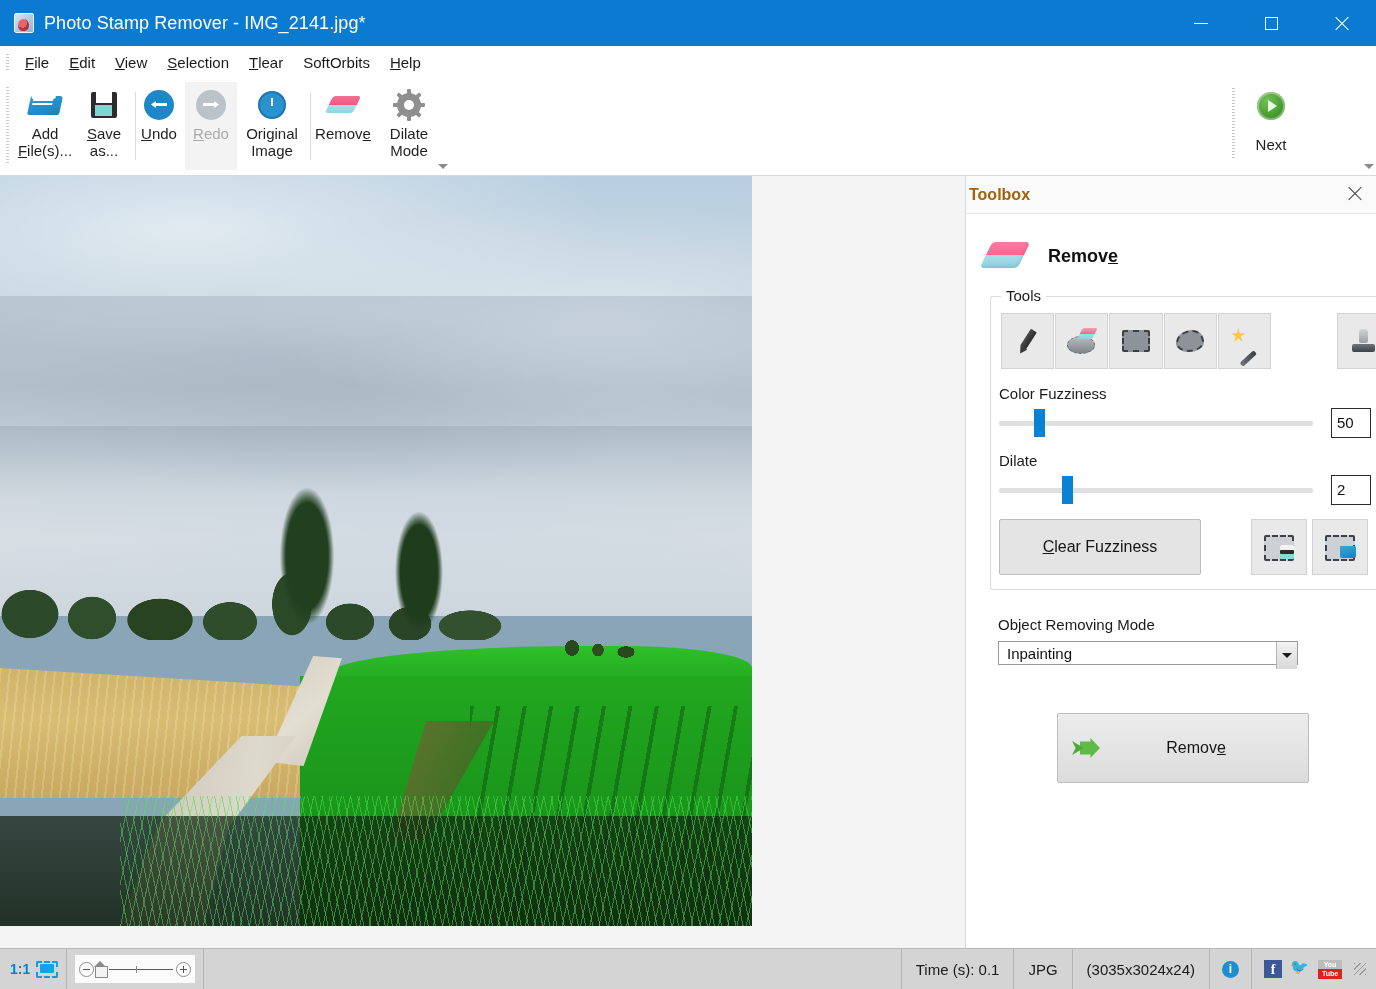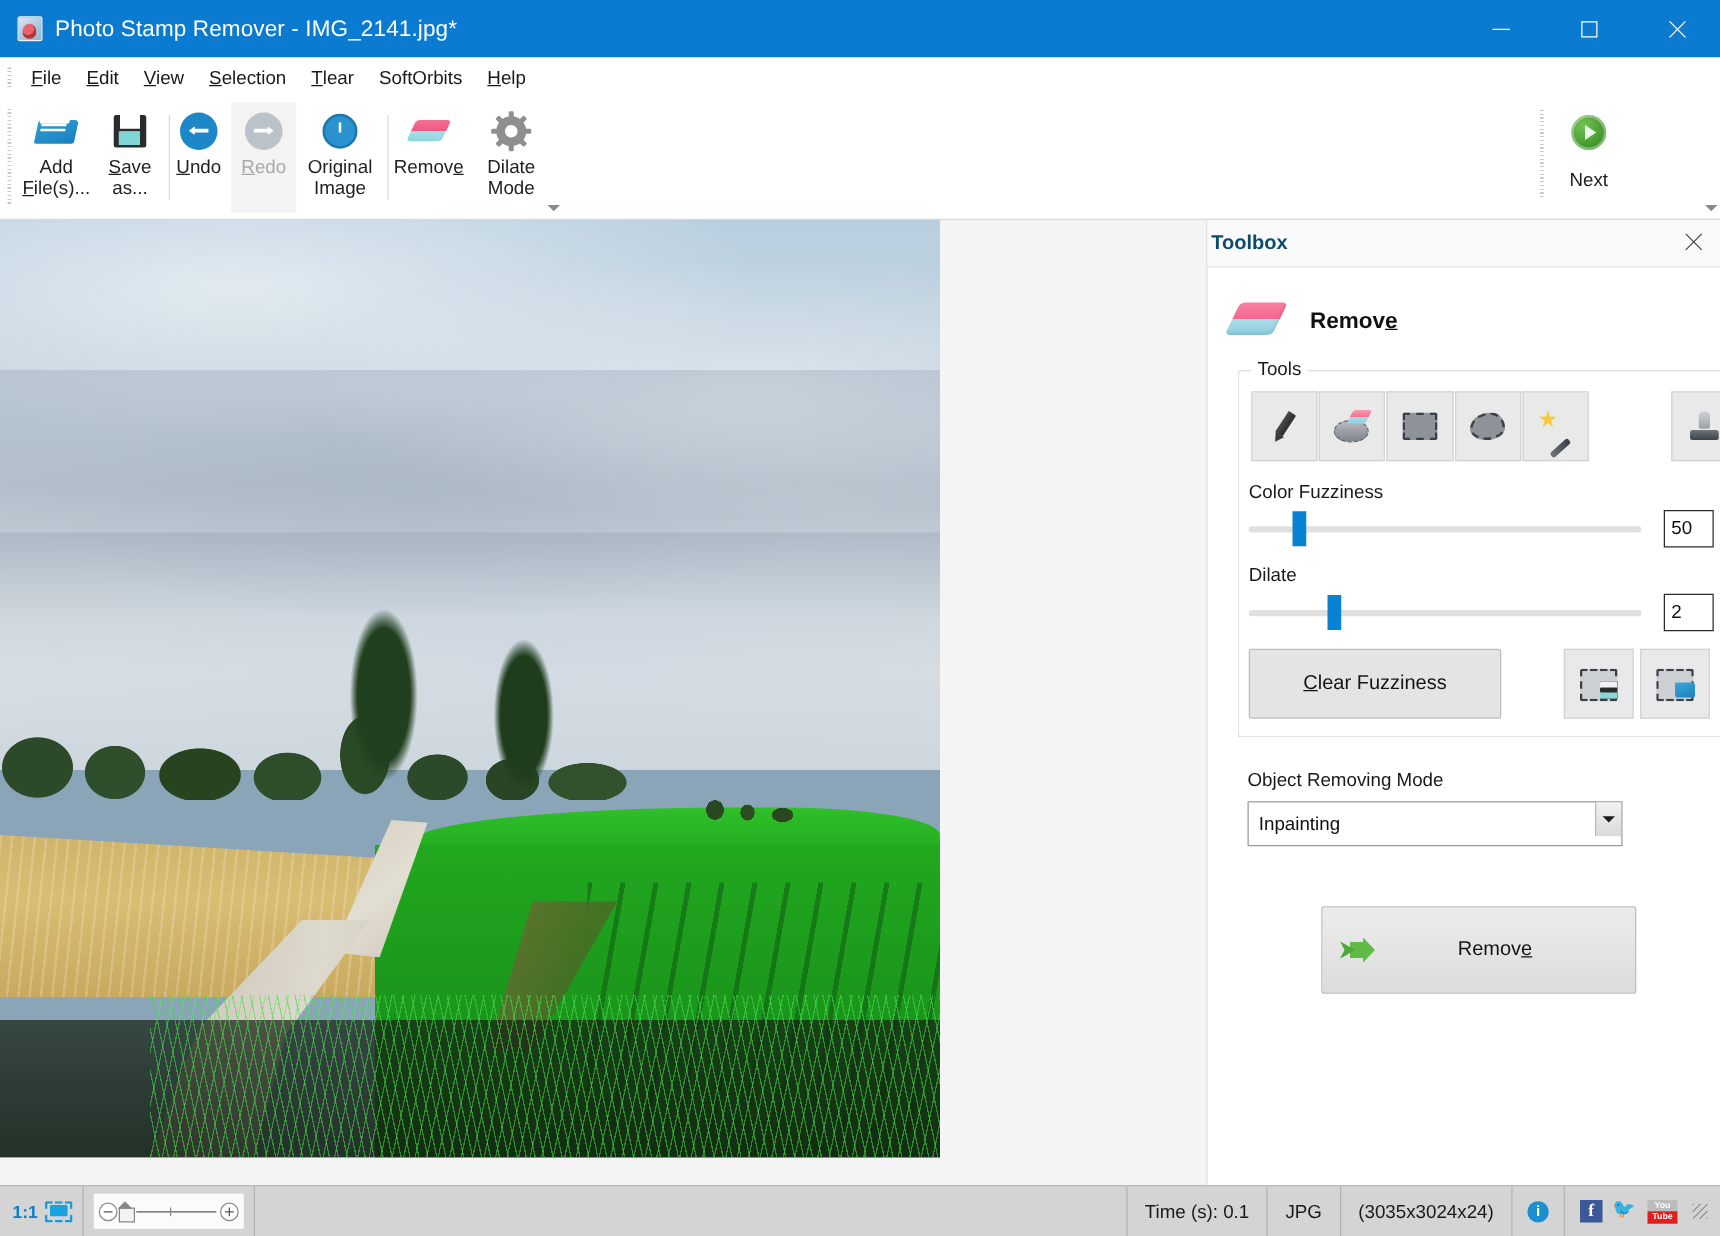--- a/index.html
+++ b/index.html
@@ -260,21 +260,21 @@
 
   
   .panel {
     position: absolute; left: 965px; top: 176px; width: 411px; height: 772px;
     background: #ffffff; border-left: 1px solid #dadada;
   }
   .panel-head {
     position: relative; height: 38px; display: flex; align-items: center;
     padding-left: 3px; border-bottom: 1px solid #e3e3e3; background: #fafafa;
   }
-  .panel-title { font-size: 16px; font-weight: bold; color: #0c4a6e; }
+  .panel-title { font-size: 16px; font-weight: bold; color: #a16207; }
   .panel-close {
     position: absolute; right: 12px; top: 9px; width: 18px; height: 18px; cursor: default;
   }
   .panel-close::before, .panel-close::after {
     content:""; position:absolute; left:0; top:8px; width:18px; height:1px; background:#444;
   }
   .panel-close::before { transform: rotate(45deg); }
   .panel-close::after  { transform: rotate(-45deg); }
 
   .panel-body { position: relative; padding: 12px 0 0 18px; }
@@ -386,21 +386,21 @@
     background:#2b2b2b;
     box-shadow: inset 0 -5px 0 0 #8fd6d6, inset 0 5px 0 0 #f2f2f2;
   }
   .g-selload::after {
     content:""; position:absolute; right:-1px; bottom:1px; width:16px; height:12px; border-radius:1px 2px 2px 2px;
     background: linear-gradient(160deg,#39a7dd,#1d7fb8);
   }
 
   .orm-label { font-size: 15px; color:#1a1a1a; margin: 26px 0 8px 14px; }
   .combo {
-    margin-left: 14px; width: 300px; height: 36px; background:#fff; border:1px solid #9a9a9a;
+    margin-left: 14px; width: 300px; height: 24px; background:#fff; border:1px solid #9a9a9a;
     display:flex; align-items:center; position: relative; cursor: default;
   }
   .combo-val { font-size: 15px; color:#111; padding-left: 8px; }
   .combo-arrow {
     position:absolute; right:0; top:0; width: 21px; height: 27px;
     background: linear-gradient(180deg,#f2f2f2,#d9d9d9); border-left:1px solid #b5b5b5;
     display:flex; align-items:center; justify-content:center;
   }
   .combo-arrow i {
     width:0; height:0; border-left:5px solid transparent; border-right:5px solid transparent;

